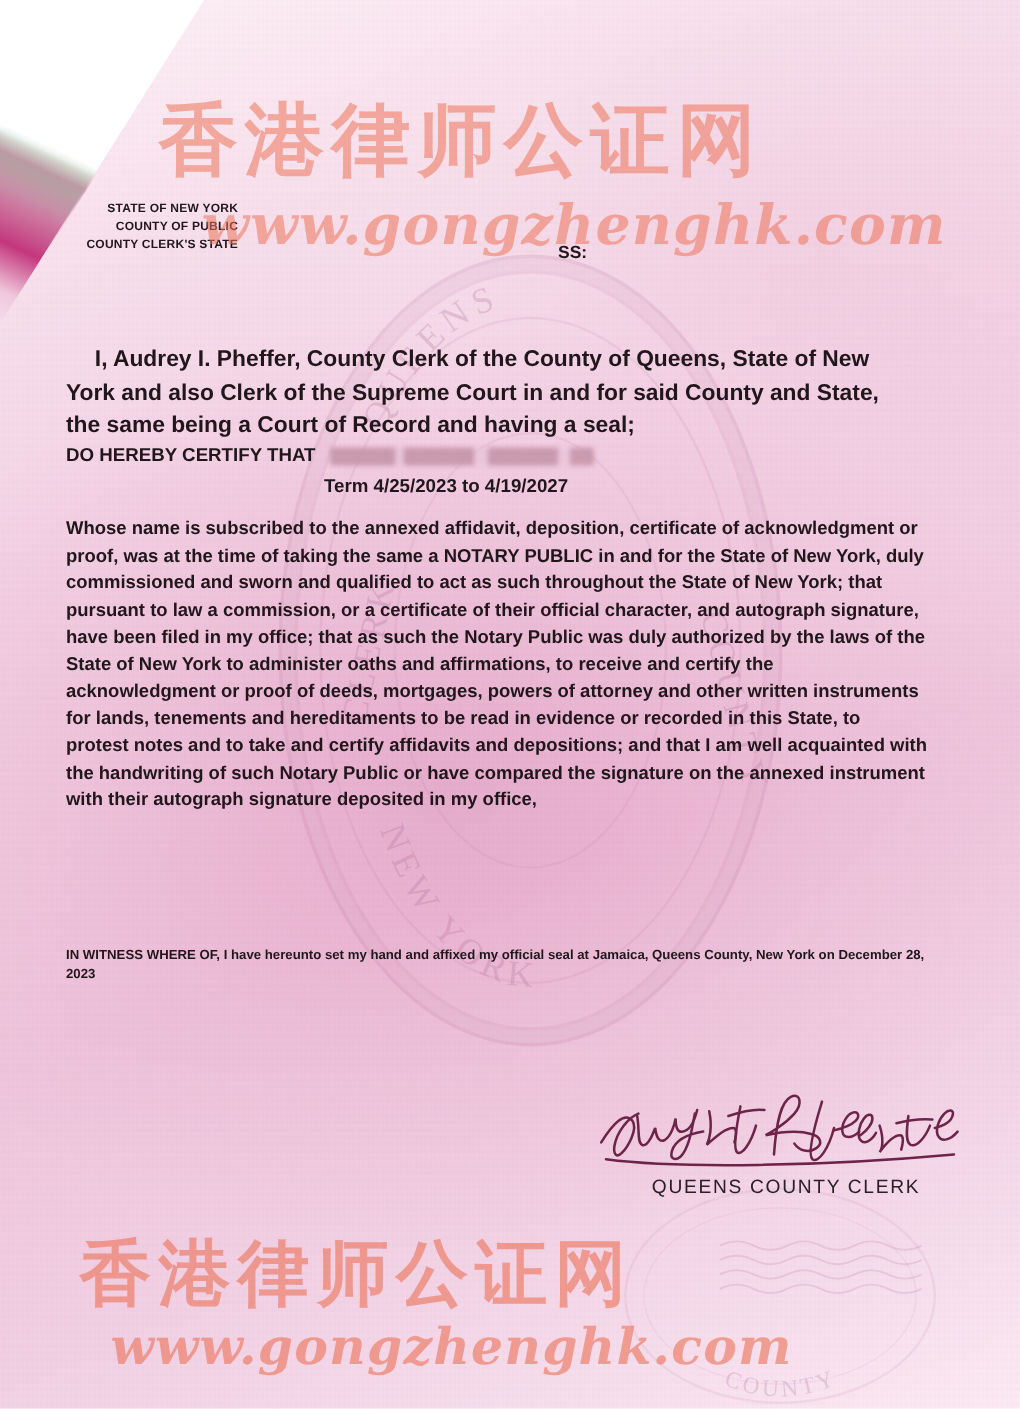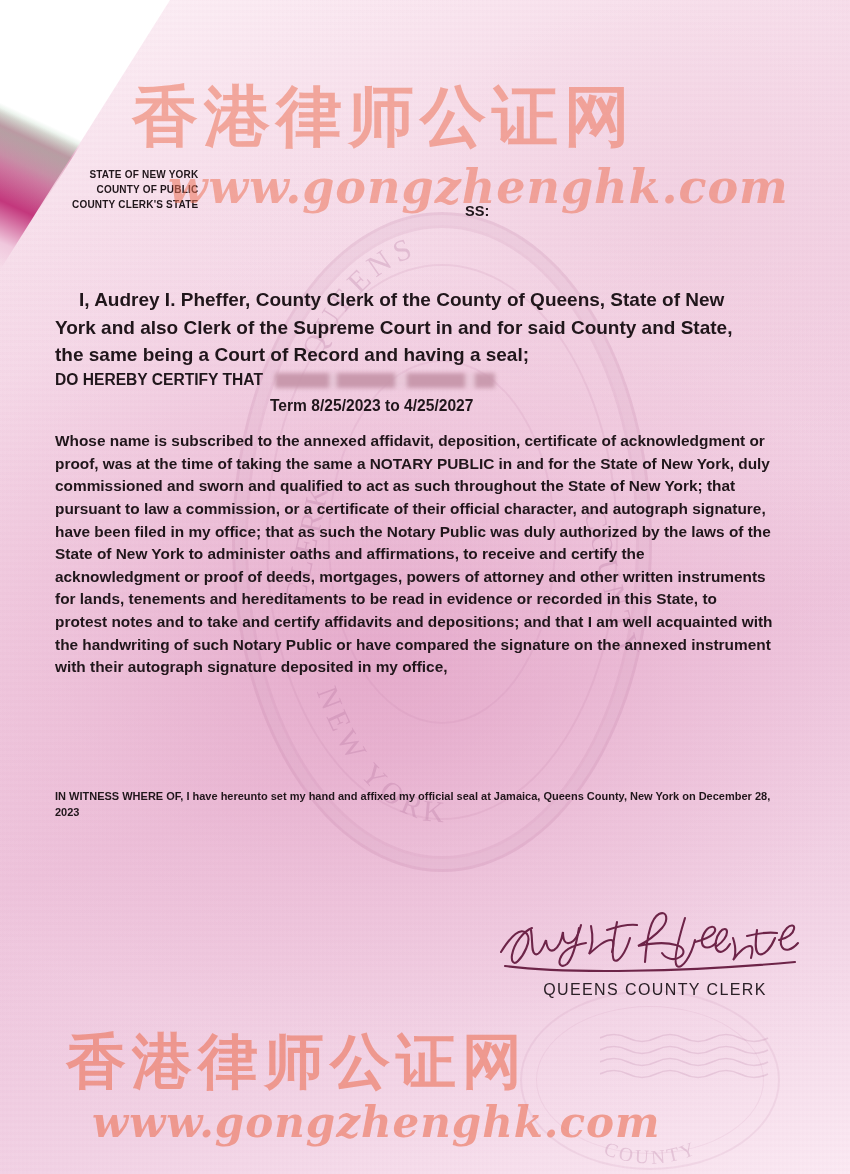--- a/index.html
+++ b/index.html
@@ -241,21 +241,21 @@
     </div>
     <div class="ss">SS:</div>
 
     <div class="para1">I, Audrey I. Pheffer, County Clerk of the County of Queens, State of New York and also Clerk of the Supreme Court in and for said County and State, the same being a Court of Record and having a seal;</div>
 
     <div class="certify">
       <span>DO HEREBY CERTIFY THAT</span>
       <span class="redacted"></span>
     </div>
 
-    <div class="term">Term 8/25/2023 to 4/25/2027</div>
+    <div class="term">Term 4/25/2023 to 4/19/2027</div>
 
     <div class="body">Whose name is subscribed to the annexed affidavit, deposition, certificate of acknowledgment or proof, was at the time of taking the same a NOTARY PUBLIC in and for the State of New York, duly commissioned and sworn and qualified to act as such throughout the State of New York; that pursuant to law a commission, or a certificate of their official character, and autograph signature, have been filed in my office; that as such the Notary Public was duly authorized by the laws of the State of New York to administer oaths and affirmations, to receive and certify the acknowledgment or proof of deeds, mortgages, powers of attorney and other written instruments for lands, tenements and hereditaments to be read in evidence or recorded in this State, to protest notes and to take and certify affidavits and depositions; and that I am well acquainted with the handwriting of such Notary Public or have compared the signature on the annexed instrument with their autograph signature deposited in my office,</div>
 
     <div class="witness">IN WITNESS WHERE OF, I have hereunto set my hand and affixed my official seal at Jamaica, Queens County, New York on December 28, 2023</div>
 
     <div class="sig-wrap">
       <svg class="sig-svg" viewBox="0 0 320 78">
         <g fill="none" stroke="#6d2448" stroke-width="2.1" stroke-linecap="round">
           <path d="M6,52 c10,-16 20,-26 26,-18 c5,7 -4,22 -9,27 c-4,4 -7,1 -6,-6 c2,-12 12,-24 20,-27"></path>
           <path d="M36,30 c2,12 0,22 4,24 c4,2 8,-6 11,-14 c1,9 4,12 8,10 c5,-3 8,-12 9,-18 c0,8 2,12 6,11 c6,-1 10,-10 12,-18"></path>

